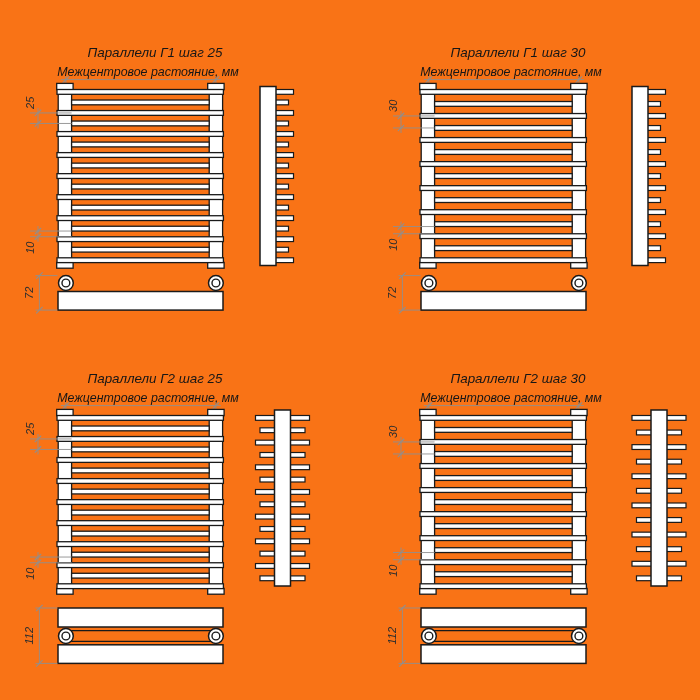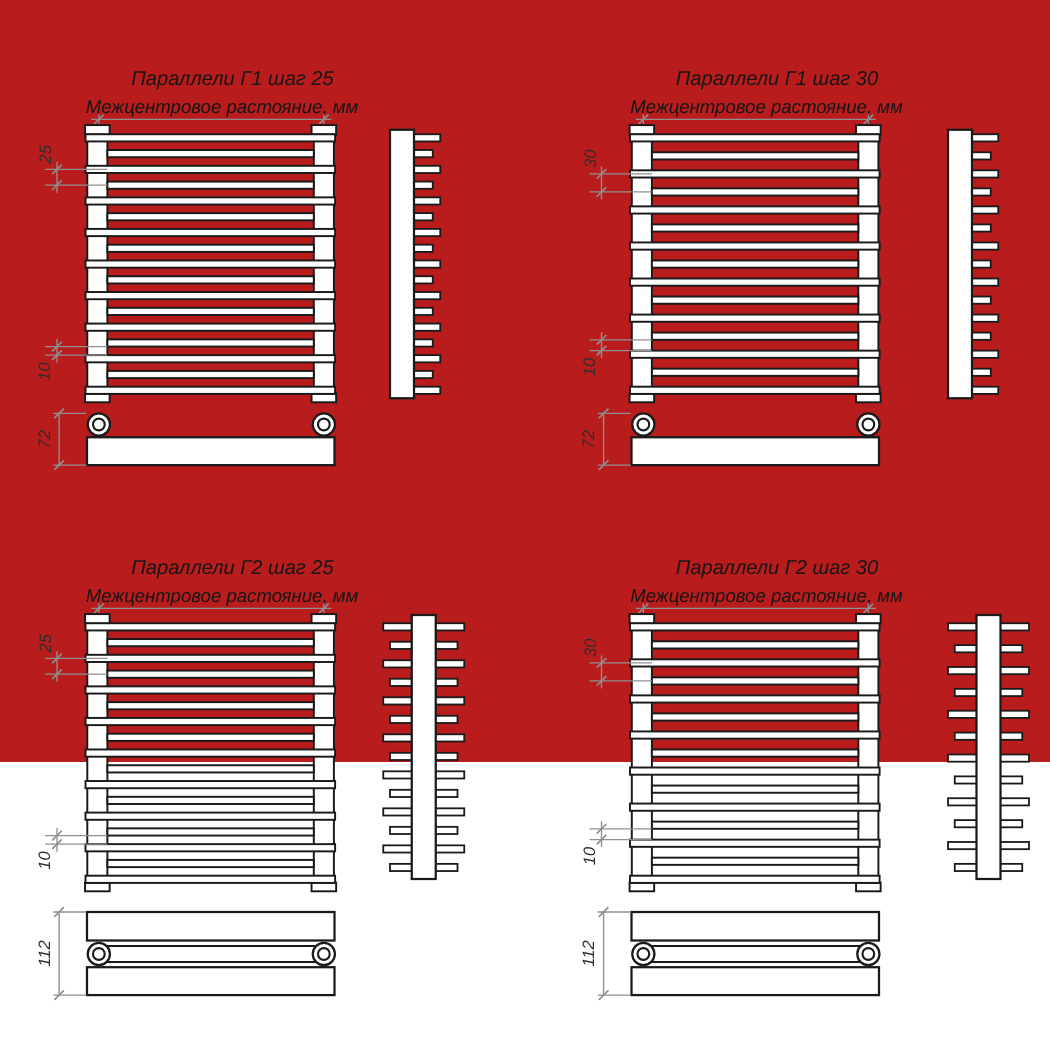--- a/index.html
+++ b/index.html
@@ -1,17 +1,17 @@
 <!DOCTYPE html>
 <html><head>
 <meta charset="utf-8">
 <style>
   html,body{margin:0;padding:0;background:#ffffff;}
   body{width:700px;height:700px;overflow:hidden;}
-  #canvas-wrap{width:700px;height:508px;background:#b91c1c;}
+  #canvas-wrap{width:700px;height:700px;background:#f97316;}
   svg{display:block;}
   svg text{font-family:"Liberation Sans","DejaVu Sans",sans-serif;font-style:italic;}
   .qtitle{font-size:13.4px;fill:#161616;}
   .qsub{font-size:12.4px;fill:#161616;}
   .dimtxt{font-size:11px;fill:#2e2e2e;}
 </style>
 </head>
 <body>
 
 <div id="canvas-wrap">

